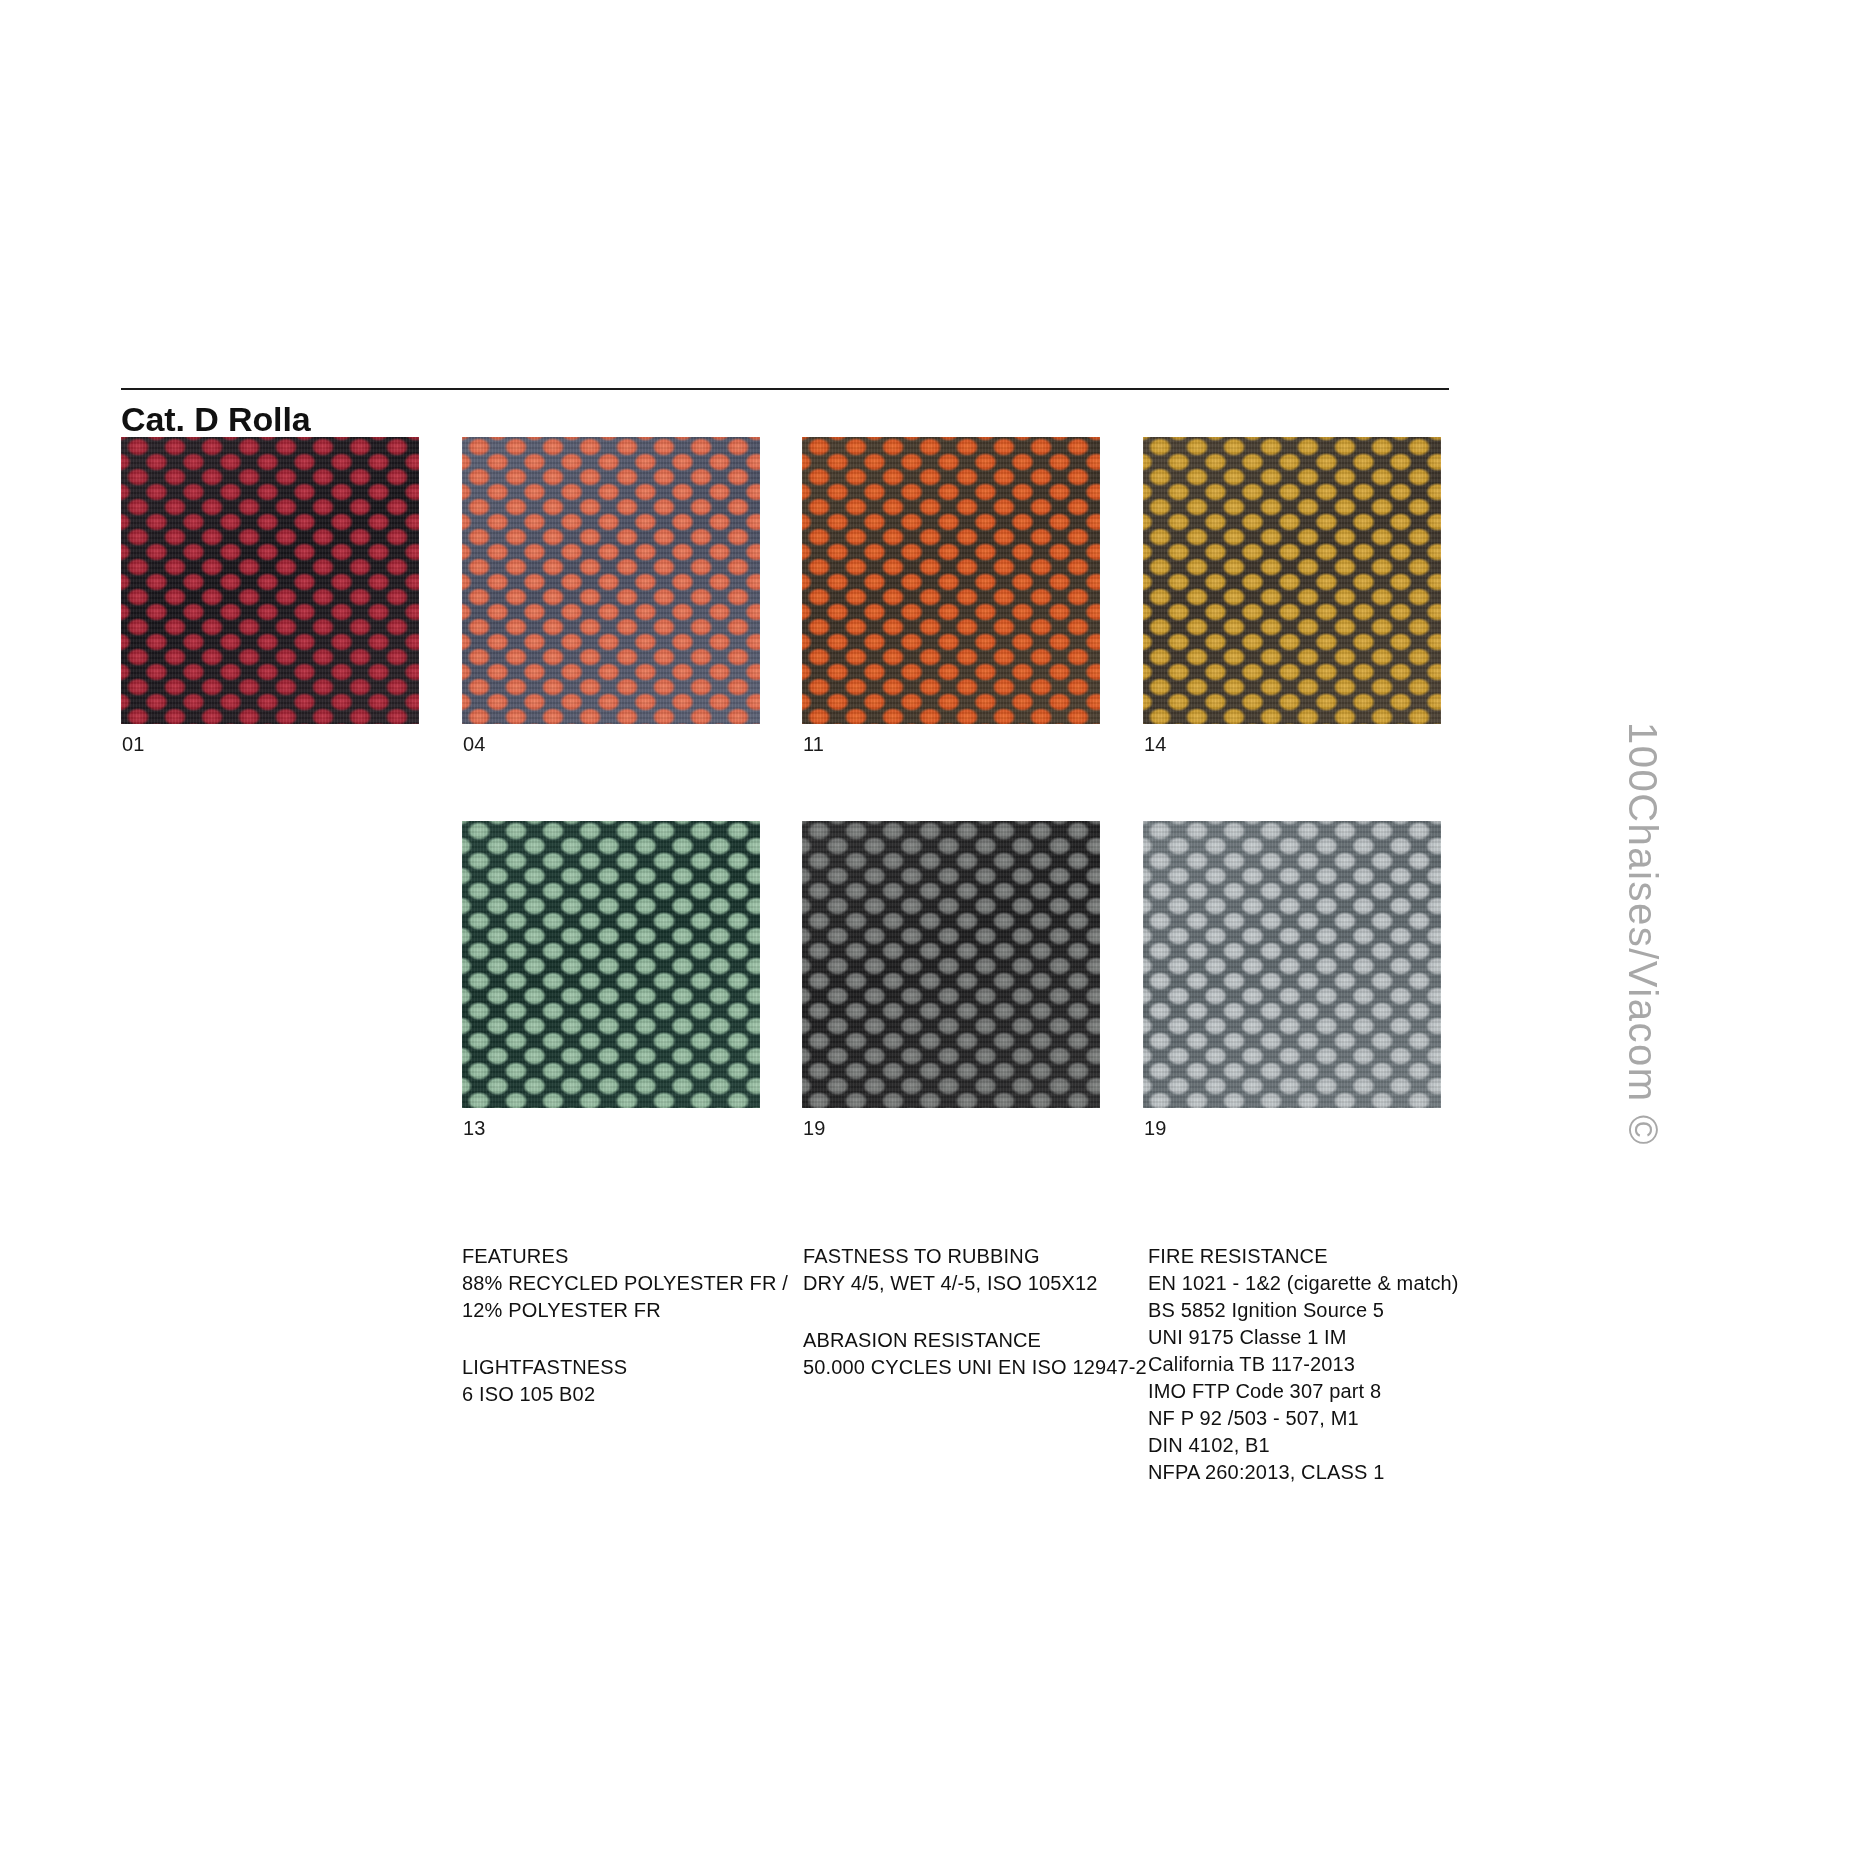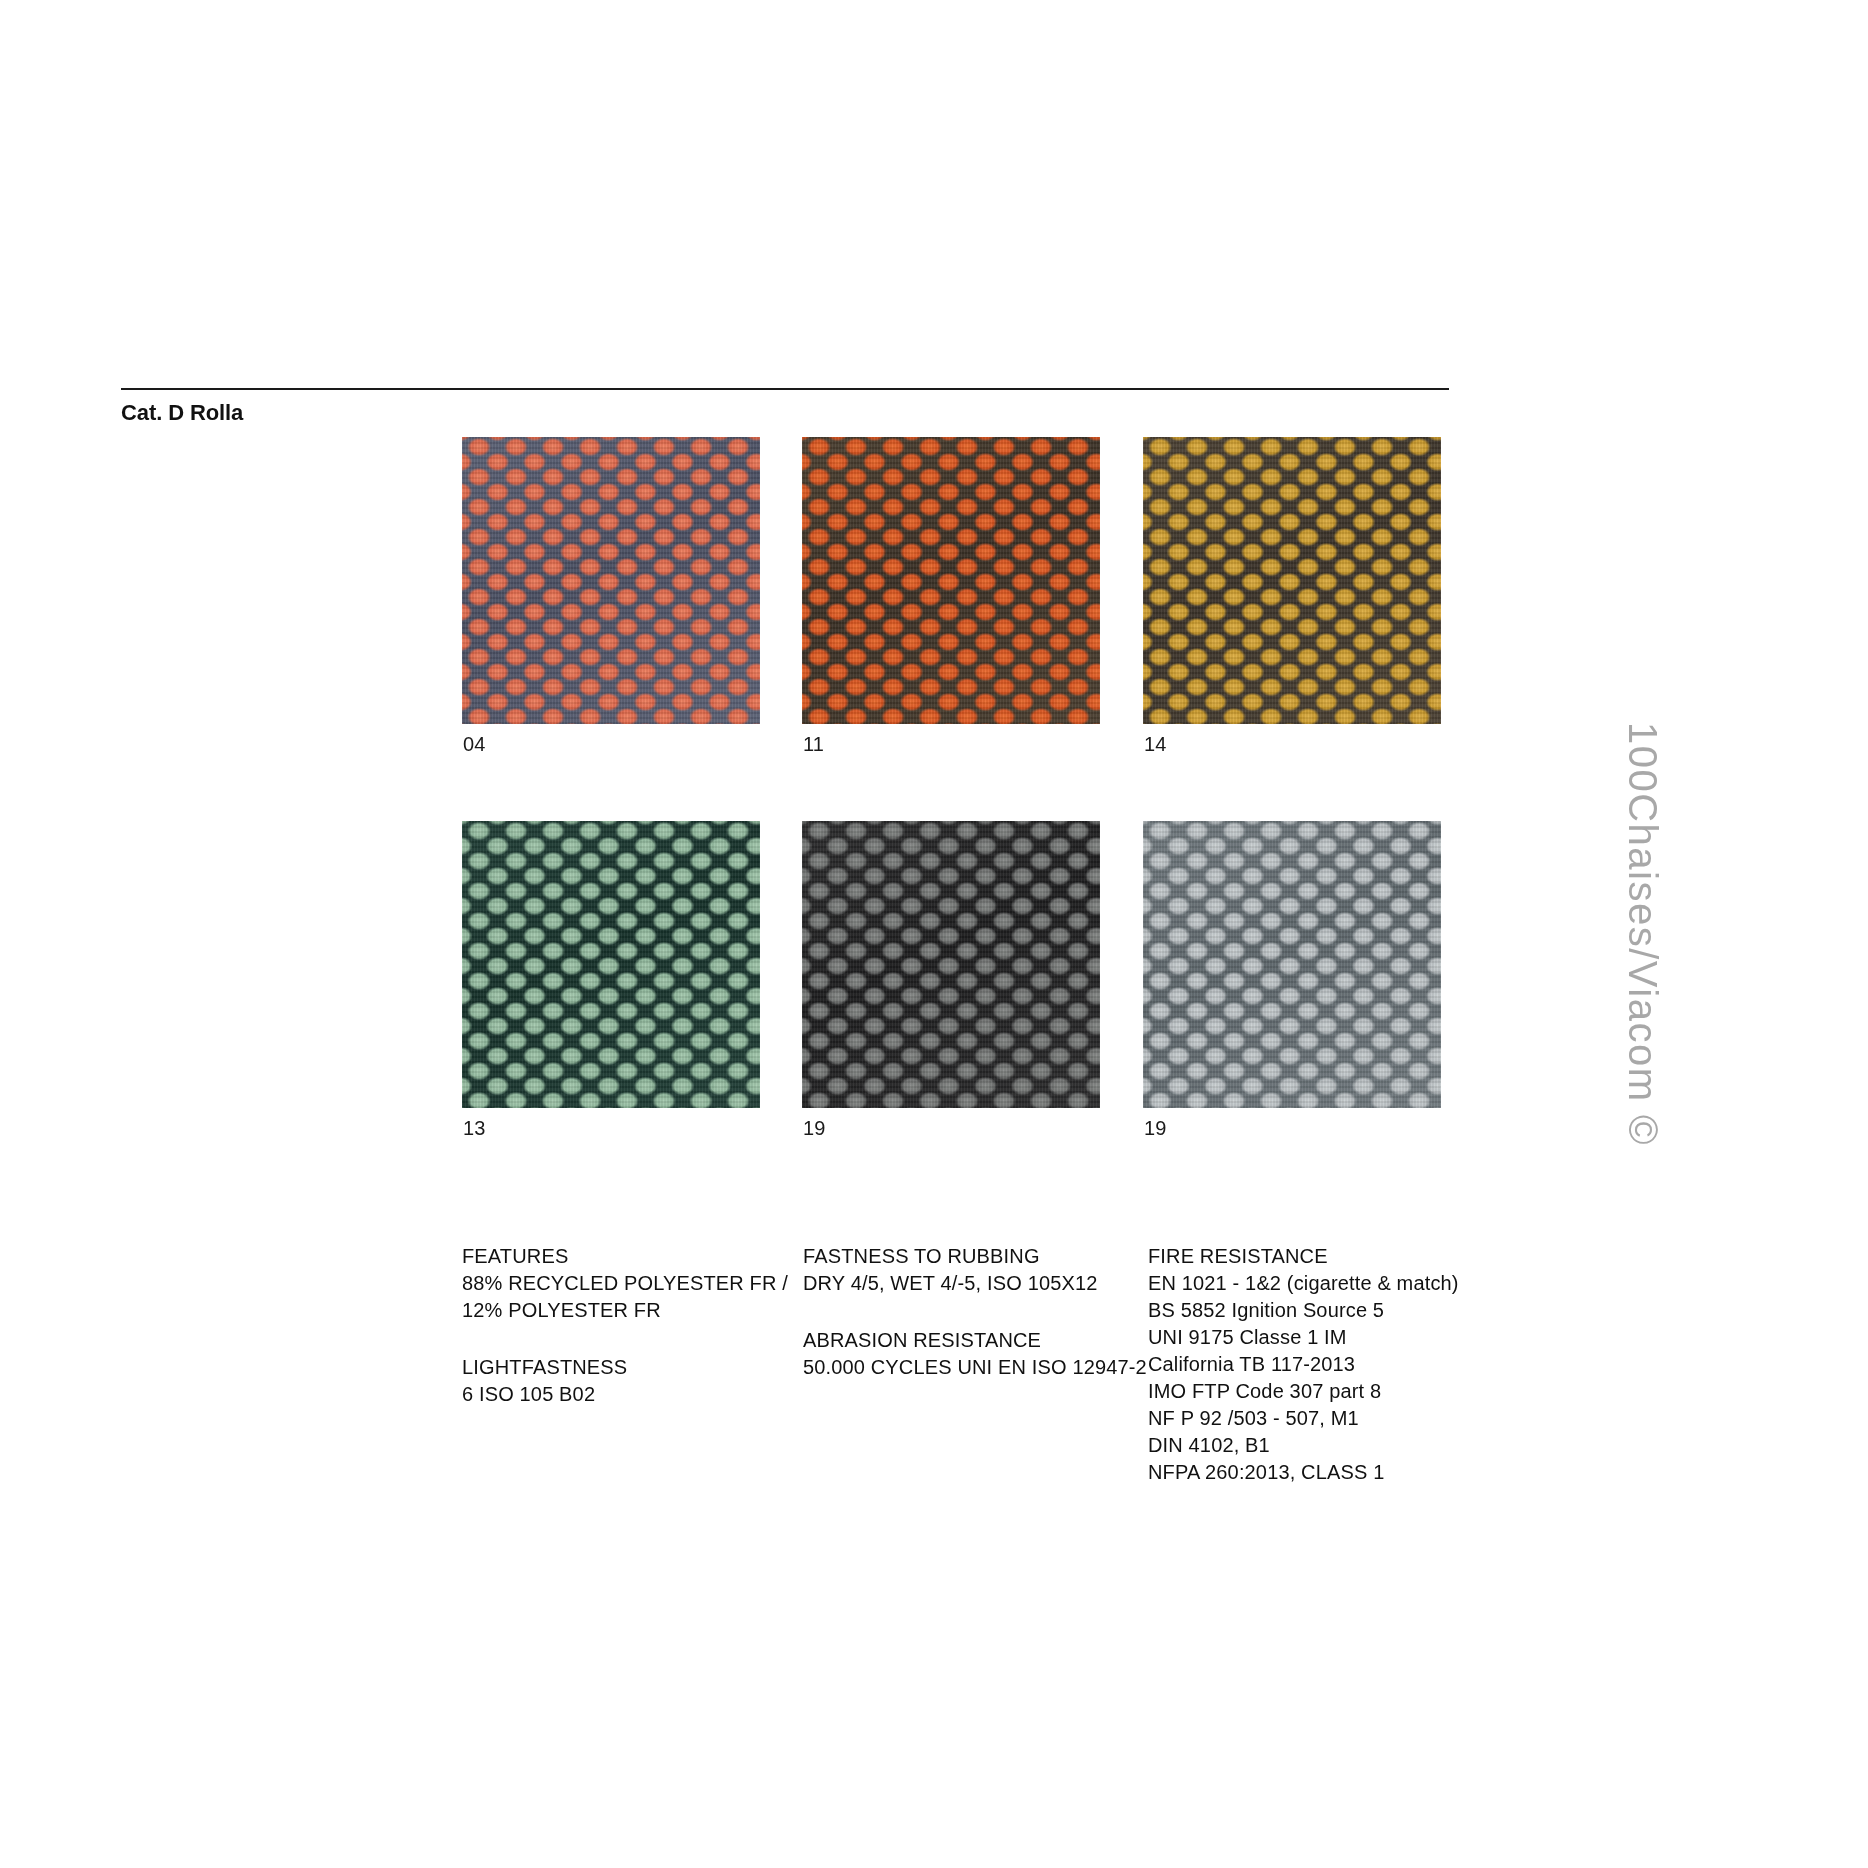--- a/index.html
+++ b/index.html
@@ -30,21 +30,21 @@
     left: 121px;
     top: 388px;
     width: 1328px;
     height: 2px;
     background: #1a1a1a;
   }
   .page-title {
     position: absolute;
     left: 121px;
     top: 400px;
-    font-size: 22px;
+    font-size: 34px;
     font-weight: 700;
     letter-spacing: -0.1px;
     color: #111111;
   }
 
   
   .swatch-grid {
     position: absolute;
     left: 121px;
     top: 437px;
@@ -167,20 +167,31 @@
 </head>
 <body>
 
 <div class="page">
 
   <div class="header-rule"></div>
   <div class="page-title">Cat. D Rolla</div>
 
   <div class="swatch-grid">
     <div class="swatch-row">
+      <div class="swatch-cell c0">
+        <div class="swatch-img">
+          <div class="weave">
+            <div class="base" style="background: linear-gradient(155deg, rgb(42, 35, 41) 0%, rgb(23, 21, 26) 45%, rgb(42, 35, 41) 100%);"></div>
+            <div class="dots" style="background-image: radial-gradient(15px 12px, rgb(192, 50, 68) 0%, rgb(158, 32, 49) 55%, rgba(0, 0, 0, 0) 78%), radial-gradient(15px 12px, rgb(192, 50, 68) 0%, rgb(158, 32, 49) 55%, rgba(0, 0, 0, 0) 78%); background-size: 37px 30px, 37px 30px; background-position: 0px 0px, 18.5px 15px; background-repeat: repeat, repeat;"></div>
+            <div class="shade"></div>
+            <div class="fiber"></div>
+          </div>
+        </div>
+        <div class="swatch-label">01</div>
+      </div>
 
       <div class="swatch-cell c1">
         <div class="swatch-img">
           <div class="weave">
             <div class="base" style="background: linear-gradient(155deg, rgb(93, 99, 119) 0%, rgb(75, 80, 99) 45%, rgb(93, 99, 119) 100%);"></div>
             <div class="dots" style="background-image: radial-gradient(15px 12px, rgb(240, 128, 95) 0%, rgb(224, 103, 74) 55%, rgba(0, 0, 0, 0) 78%), radial-gradient(15px 12px, rgb(240, 128, 95) 0%, rgb(224, 103, 74) 55%, rgba(0, 0, 0, 0) 78%); background-size: 37px 30px, 37px 30px; background-position: 0px 0px, 18.5px 15px; background-repeat: repeat, repeat;"></div>
             <div class="shade"></div>
             <div class="fiber"></div>
           </div>
         </div>

